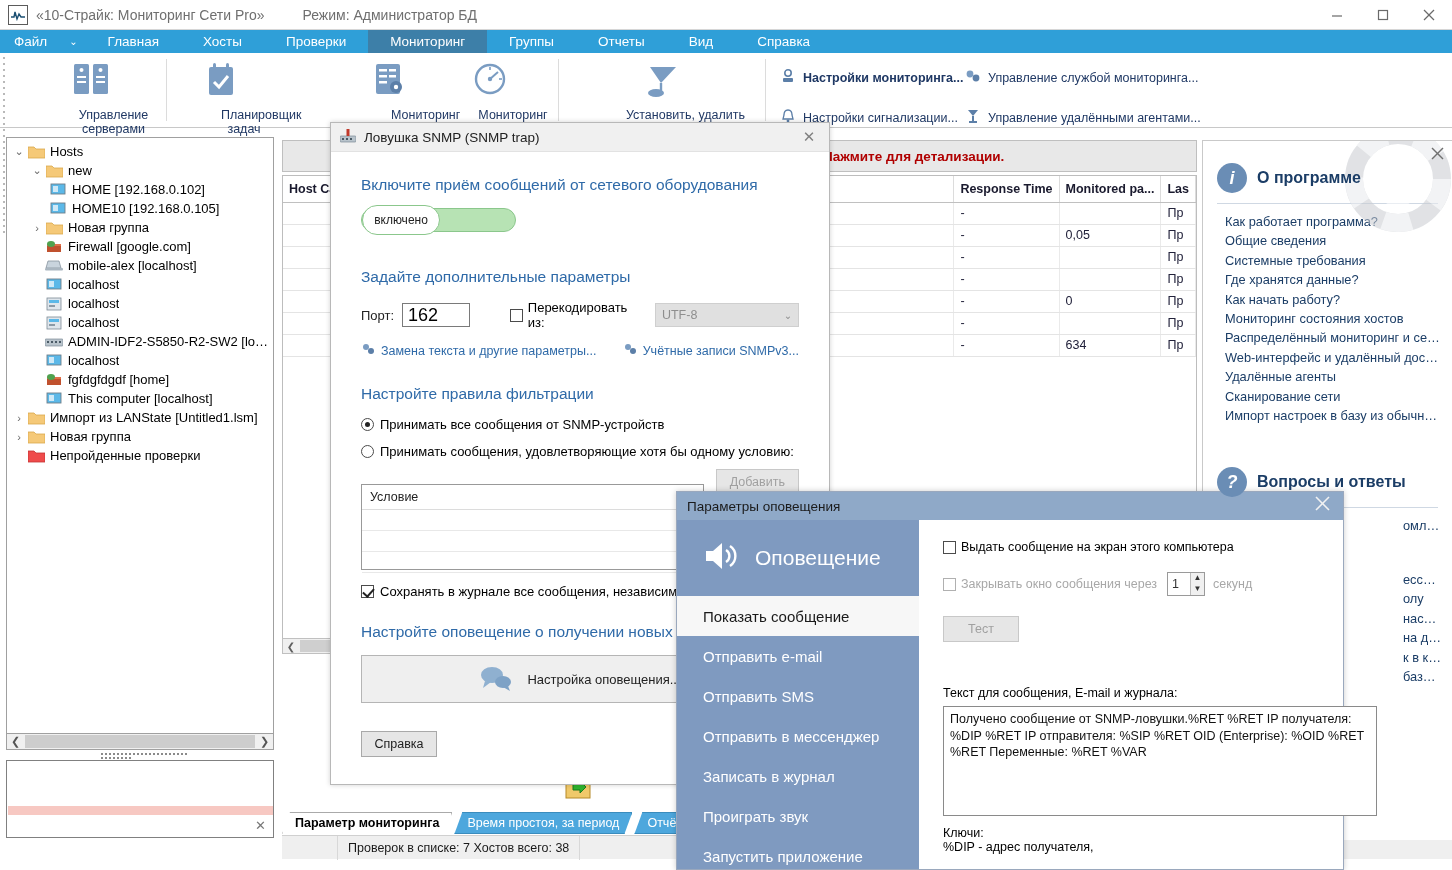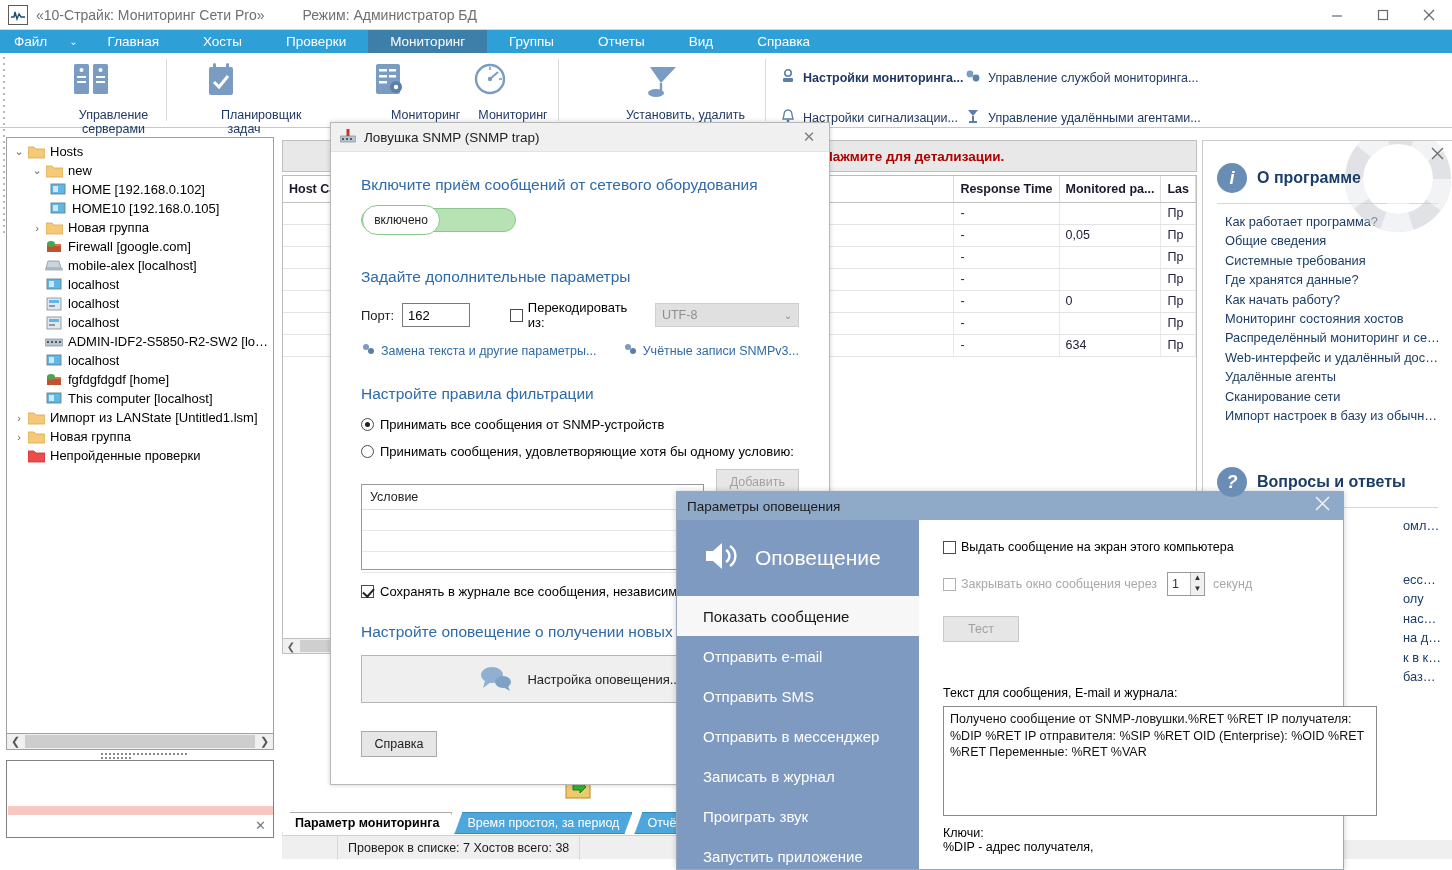--- a/index.html
+++ b/index.html
@@ -188,21 +188,21 @@
     width:155px; height:24px; border-radius:16px; background:#b7e3b4;
     border:1px solid #8bc78c; display:flex; align-items:center; position:relative;
   }
   .toggle .knob {
     width:78px; height:30px; border-radius:15px; background:#fff; border:1px solid #8bc78c;
     display:flex; align-items:center; justify-content:center; font-size:12px; color:#222;
   }
   .row { display:flex; align-items:center; }
   .lbl-port { font-size:13px; color:#222; margin-right:8px;}
   .inp {
-    border:1px solid #7a7a7a; height:24px; padding:0 5px; font-size:13px; background:#fff;
+    border:1px solid #7a7a7a; height:24px; padding:0 5px; font-size:18px; background:#fff;
     font-family:"Liberation Sans", sans-serif;
   }
   .cb { width:13px; height:13px; border:1px solid #4b4b4b; background:#fff; display:inline-block;
         position:relative; flex:0 0 13px; }
   .cb.checked::after {
     content:""; position:absolute; left:3px; top:0px; width:5px; height:9px;
     border:solid #222; border-width:0 2px 2px 0; transform:rotate(42deg);
   }
   .cb.dim { border-color:#b0b0b0; }
   .rb { width:13px; height:13px; border:1px solid #4b4b4b; border-radius:50%; background:#fff;

